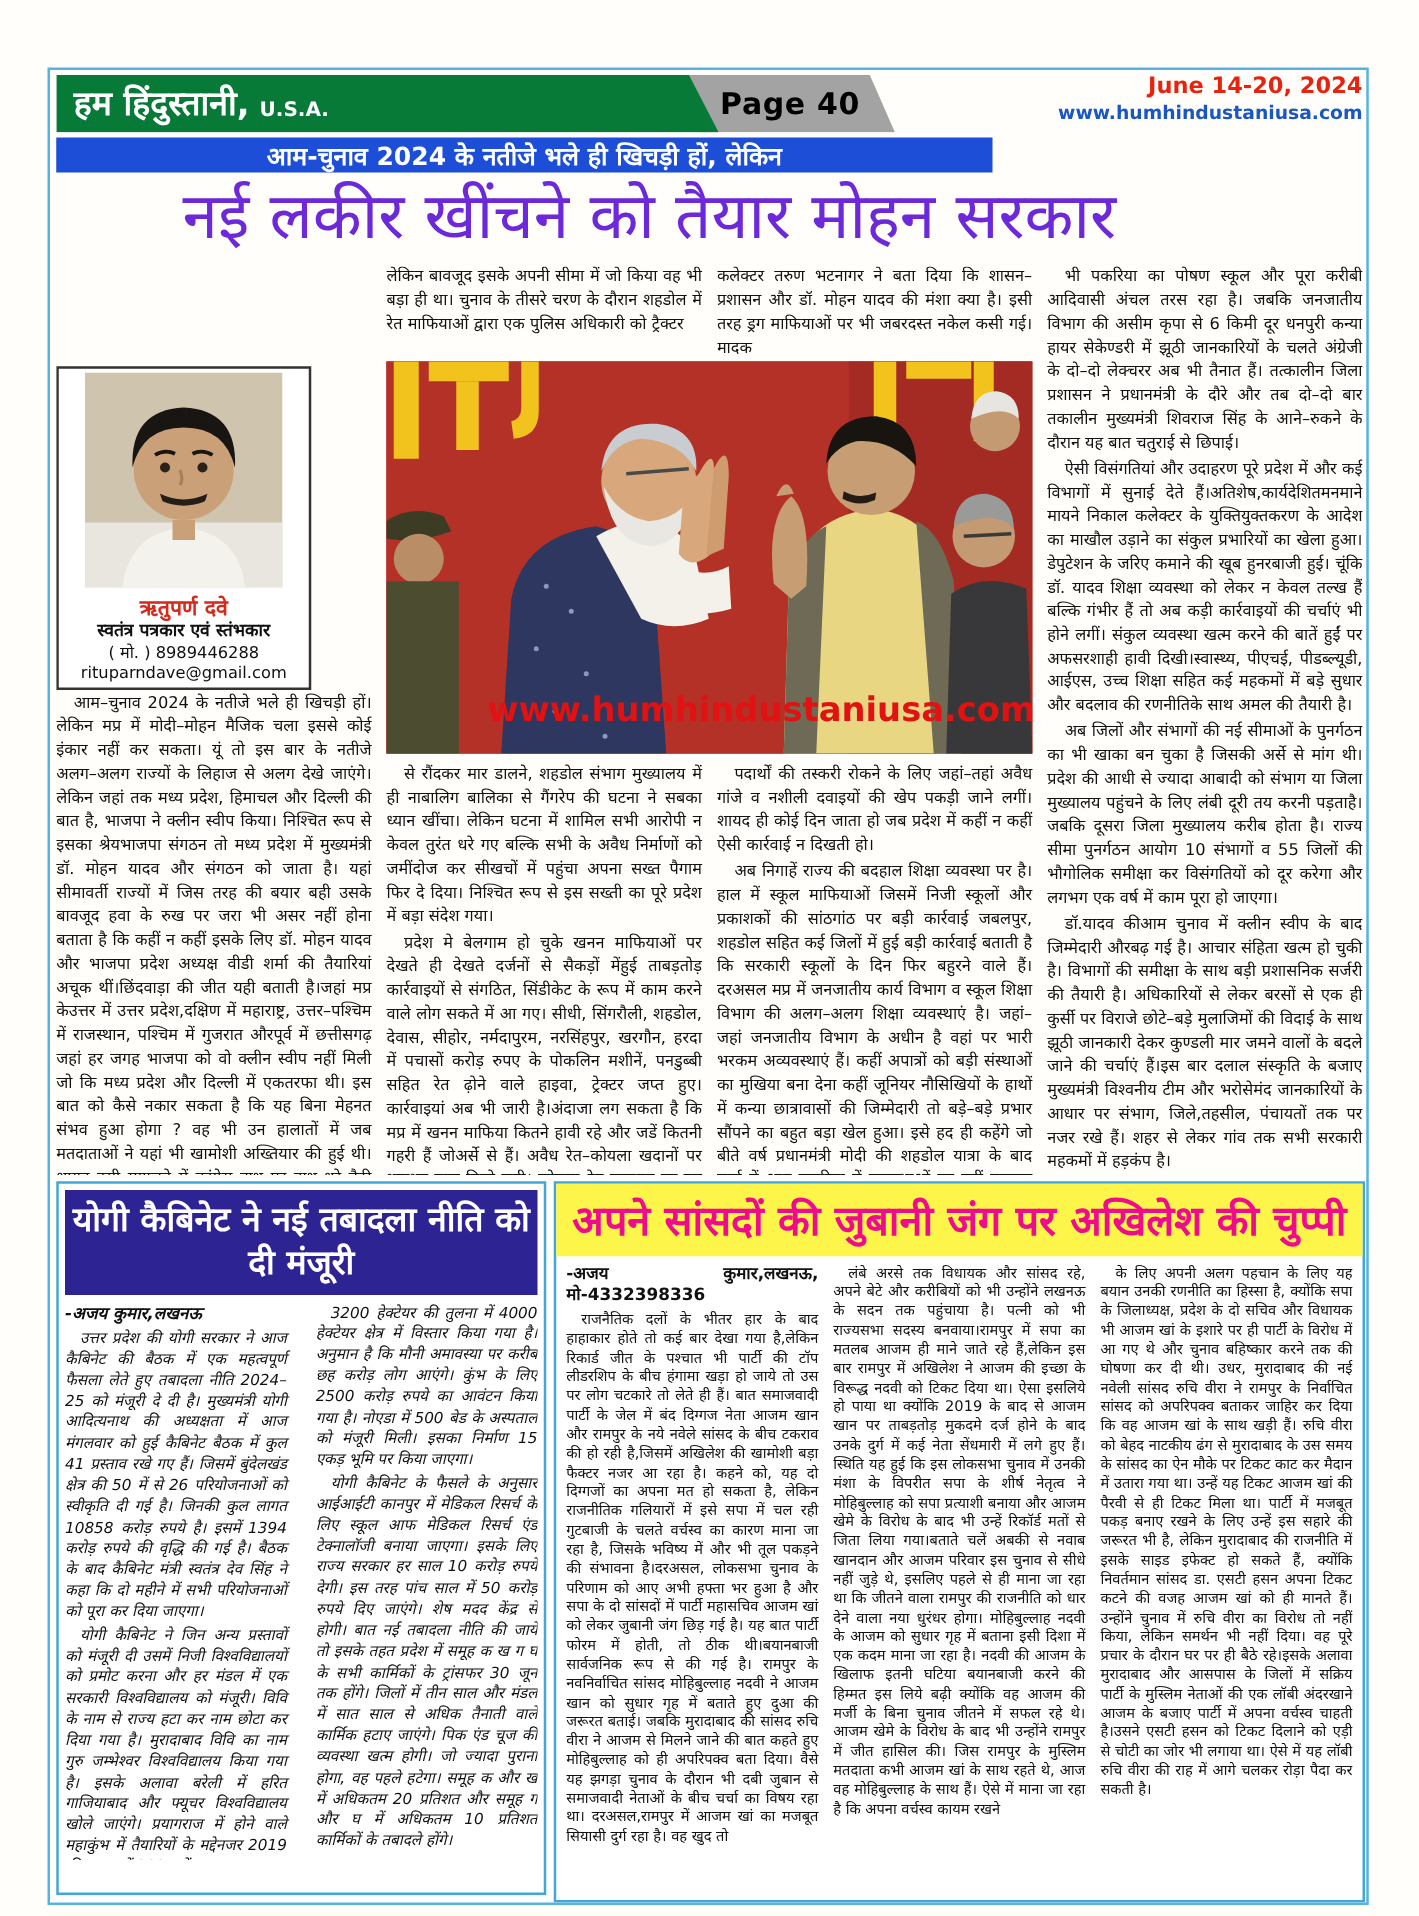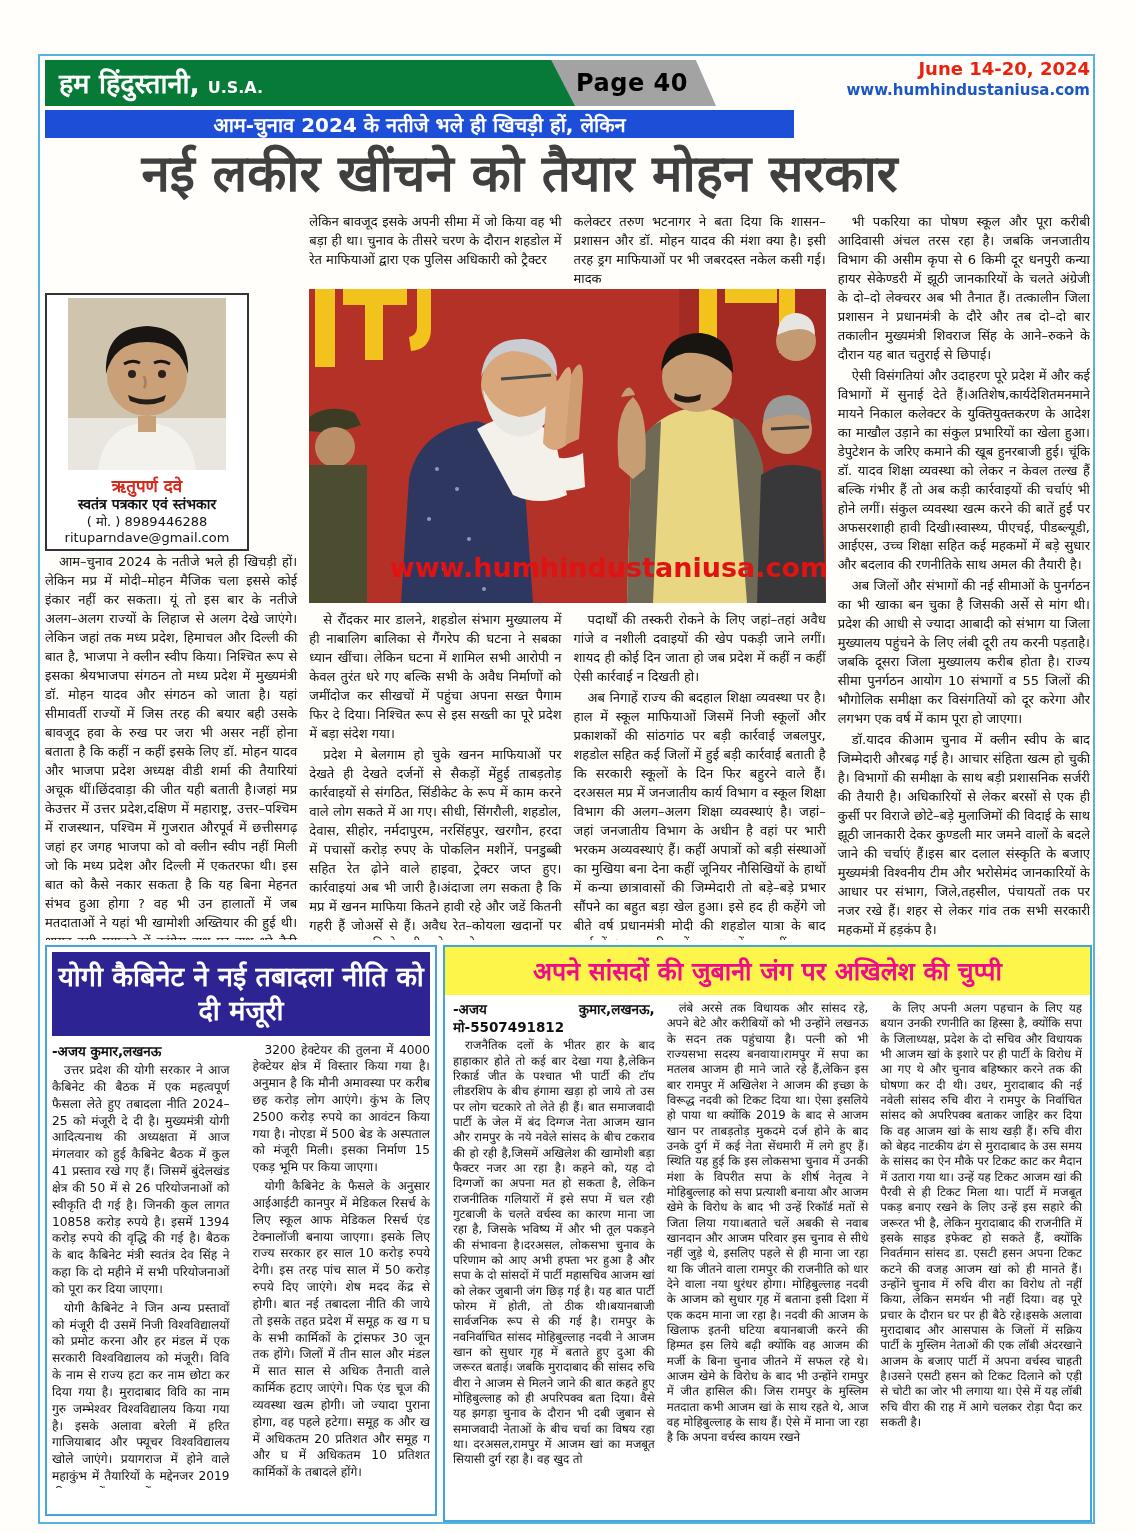--- a/index.html
+++ b/index.html
@@ -39,21 +39,21 @@
   .mast-right .date{color:#e8220f;font-weight:bold;font-size:18px;}
   .mast-right .site{color:#1a57c4;font-weight:bold;font-size:15px;}
   
   .kicker{
     position:absolute;left:45px;top:110px;width:749px;height:28px;
     background:#1d4ed8;color:#fff;font-weight:bold;font-size:20px;
     display:flex;align-items:center;justify-content:center;
   }
   .headline{
     position:absolute;left:40px;top:140px;width:959px;height:68px;
-    color:#404040;font-weight:bold;font-size:51px;line-height:68px;
+    color:#6d28d9;font-weight:normal;font-size:51px;line-height:68px;
     text-align:center;white-space:nowrap;
   }
   
   .main-cols{
     position:absolute;left:45px;top:213px;width:1045px;height:727px;
     display:grid;grid-template-columns:repeat(4,1fr);gap:12px;
     font-size:13px;line-height:1.46;text-align:justify;overflow:hidden;
   }
   .main-cols p{margin:0 0 2px 0;text-indent:14px;}
   .col-top{height:76px;overflow:hidden;}
@@ -77,31 +77,31 @@
     position:absolute;left:45px;top:945px;width:392px;height:571px;
     border:2px solid #43a6d8;background:#fff;box-sizing:border-box;padding:5px;
   }
   .yogi .hd{
     background:#2d2392;color:#fff;font-weight:bold;font-size:27px;line-height:1.25;
     text-align:center;padding:8px 4px;
   }
   .yogi .body{
     margin-top:6px;height:446px;overflow:hidden;
     display:grid;grid-template-columns:1fr 1fr;gap:23px;
-    font-size:12.2px;line-height:1.38;text-align:justify;
+    font-size:12.2px;line-height:1.38;text-align:justify;font-style:italic;
   }
   .yogi .body p{margin:0 0 2px 0;text-indent:12px;}
   .byline{font-weight:bold;font-size:13.5px;margin:0 0 2px 0;text-indent:0 !important;}
   
   .akhi{
     position:absolute;left:443px;top:945px;width:649px;height:577px;
     border:2px solid #43a6d8;background:#fff;box-sizing:border-box;
   }
   .akhi .hd{
-    background:#fdf54a;color:#ef0c8c;font-weight:bold;font-size:25px;line-height:1.2;
+    background:#fdf54a;color:#ef0c8c;font-weight:bold;font-size:33px;line-height:1.2;
     text-align:center;padding:10px 4px 8px 4px;
   }
   .akhi .body{
     margin:6px 8px;height:480px;overflow:hidden;
     display:grid;grid-template-columns:1fr 1fr 1fr;gap:12px;
     font-size:11.7px;line-height:1.31;text-align:justify;
   }
   .akhi .body p{margin:0 0 2px 0;text-indent:12px;}
 </style>
 </head>
@@ -246,21 +246,21 @@
       <p>3200 हेक्टेयर की तुलना में 4000 हेक्टेयर क्षेत्र में विस्तार किया गया है। अनुमान है कि मौनी अमावस्या पर करीब छह करोड़ लोग आएंगे। कुंभ के लिए 2500 करोड़ रुपये का आवंटन किया गया है। नोएडा में 500 बेड के अस्पताल को मंजूरी मिली। इसका निर्माण 15 एकड़ भूमि पर किया जाएगा।</p>
       <p>योगी कैबिनेट के फैसले के अनुसार आईआईटी कानपुर में मेडिकल रिसर्च के लिए स्कूल आफ मेडिकल रिसर्च एंड टेक्नालॉजी बनाया जाएगा। इसके लिए राज्य सरकार हर साल 10 करोड़ रुपये देगी। इस तरह पांच साल में 50 करोड़ रुपये दिए जाएंगे। शेष मदद केंद्र से होगी। बात नई तबादला नीति की जाये तो इसके तहत प्रदेश में समूह क ख ग घ के सभी कार्मिकों के ट्रांसफर 30 जून तक होंगे। जिलों में तीन साल और मंडल में सात साल से अधिक तैनाती वाले कार्मिक हटाए जाएंगे। पिक एंड चूज की व्यवस्था खत्म होगी। जो ज्यादा पुराना होगा, वह पहले हटेगा। समूह क और ख में अधिकतम 20 प्रतिशत और समूह ग और घ में अधिकतम 10 प्रतिशत कार्मिकों के तबादले होंगे।</p>
     </div>
   </div>
 </div>
 
 <div class="akhi">
   <div class="hd">अपने सांसदों की जुबानी जंग पर अखिलेश की चुप्पी</div>
   <div class="body">
     <div>
-      <p class="byline">-अजय कुमार,लखनऊ, मो-5507491812</p>
+      <p class="byline">-अजय कुमार,लखनऊ, मो-4332398336</p>
       <p>राजनैतिक दलों के भीतर हार के बाद हाहाकार होते तो कई बार देखा गया है,लेकिन रिकार्ड जीत के पश्चात भी पार्टी की टॉप लीडरशिप के बीच हंगामा खड़ा हो जाये तो उस पर लोग चटकारे तो लेते ही हैं। बात समाजवादी पार्टी के जेल में बंद दिग्गज नेता आजम खान और रामपुर के नये नवेले सांसद के बीच टकराव की हो रही है,जिसमें अखिलेश की खामोशी बड़ा फैक्टर नजर आ रहा है। कहने को, यह दो दिग्गजों का अपना मत हो सकता है, लेकिन राजनीतिक गलियारों में इसे सपा में चल रही गुटबाजी के चलते वर्चस्व का कारण माना जा रहा है, जिसके भविष्य में और भी तूल पकड़ने की संभावना है।दरअसल, लोकसभा चुनाव के परिणाम को आए अभी हफ्ता भर हुआ है और सपा के दो सांसदों में पार्टी महासचिव आजम खां को लेकर जुबानी जंग छिड़ गई है। यह बात पार्टी फोरम में होती, तो ठीक थी।बयानबाजी सार्वजनिक रूप से की गई है। रामपुर के नवनिर्वाचित सांसद मोहिबुल्लाह नदवी ने आजम खान को सुधार गृह में बताते हुए दुआ की जरूरत बताई। जबकि मुरादाबाद की सांसद रुचि वीरा ने आजम से मिलने जाने की बात कहते हुए मोहिबुल्लाह को ही अपरिपक्व बता दिया। वैसे यह झगड़ा चुनाव के दौरान भी दबी जुबान से समाजवादी नेताओं के बीच चर्चा का विषय रहा था। दरअसल,रामपुर में आजम खां का मजबूत सियासी दुर्ग रहा है। वह खुद तो</p>
     </div>
     <div>
       <p>लंबे अरसे तक विधायक और सांसद रहे, अपने बेटे और करीबियों को भी उन्होंने लखनऊ के सदन तक पहुंचाया है। पत्नी को भी राज्यसभा सदस्य बनवाया।रामपुर में सपा का मतलब आजम ही माने जाते रहे हैं,लेकिन इस बार रामपुर में अखिलेश ने आजम की इच्छा के विरूद्ध नदवी को टिकट दिया था। ऐसा इसलिये हो पाया था क्योंकि 2019 के बाद से आजम खान पर ताबड़तोड़ मुकदमे दर्ज होने के बाद उनके दुर्ग में कई नेता सेंधमारी में लगे हुए हैं। स्थिति यह हुई कि इस लोकसभा चुनाव में उनकी मंशा के विपरीत सपा के शीर्ष नेतृत्व ने मोहिबुल्लाह को सपा प्रत्याशी बनाया और आजम खेमे के विरोध के बाद भी उन्हें रिकॉर्ड मतों से जिता लिया गया।बताते चलें अबकी से नवाब खानदान और आजम परिवार इस चुनाव से सीधे नहीं जुड़े थे, इसलिए पहले से ही माना जा रहा था कि जीतने वाला रामपुर की राजनीति को धार देने वाला नया धुरंधर होगा। मोहिबुल्लाह नदवी के आजम को सुधार गृह में बताना इसी दिशा में एक कदम माना जा रहा है। नदवी की आजम के खिलाफ इतनी घटिया बयानबाजी करने की हिम्मत इस लिये बढ़ी क्योंकि वह आजम की मर्जी के बिना चुनाव जीतने में सफल रहे थे।आजम खेमे के विरोध के बाद भी उन्होंने रामपुर में जीत हासिल की। जिस रामपुर के मुस्लिम मतदाता कभी आजम खां के साथ रहते थे, आज वह मोहिबुल्लाह के साथ हैं। ऐसे में माना जा रहा है कि अपना वर्चस्व कायम रखने</p>
     </div>
     <div>
       <p>के लिए अपनी अलग पहचान के लिए यह बयान उनकी रणनीति का हिस्सा है, क्योंकि सपा के जिलाध्यक्ष, प्रदेश के दो सचिव और विधायक भी आजम खां के इशारे पर ही पार्टी के विरोध में आ गए थे और चुनाव बहिष्कार करने तक की घोषणा कर दी थी। उधर, मुरादाबाद की नई नवेली सांसद रुचि वीरा ने रामपुर के निर्वाचित सांसद को अपरिपक्व बताकर जाहिर कर दिया कि वह आजम खां के साथ खड़ी हैं। रुचि वीरा को बेहद नाटकीय ढंग से मुरादाबाद के उस समय के सांसद का ऐन मौके पर टिकट काट कर मैदान में उतारा गया था। उन्हें यह टिकट आजम खां की पैरवी से ही टिकट मिला था। पार्टी में मजबूत पकड़ बनाए रखने के लिए उन्हें इस सहारे की जरूरत भी है, लेकिन मुरादाबाद की राजनीति में इसके साइड इफेक्ट हो सकते हैं, क्योंकि निवर्तमान सांसद डा. एसटी हसन अपना टिकट कटने की वजह आजम खां को ही मानते हैं। उन्होंने चुनाव में रुचि वीरा का विरोध तो नहीं किया, लेकिन समर्थन भी नहीं दिया। वह पूरे प्रचार के दौरान घर पर ही बैठे रहे।इसके अलावा मुरादाबाद और आसपास के जिलों में सक्रिय पार्टी के मुस्लिम नेताओं की एक लॉबी अंदरखाने आजम के बजाए पार्टी में अपना वर्चस्व चाहती है।उसने एसटी हसन को टिकट दिलाने को एड़ी से चोटी का जोर भी लगाया था। ऐसे में यह लॉबी रुचि वीरा की राह में आगे चलकर रोड़ा पैदा कर सकती है।</p>
     </div>
   </div>
 </div>

